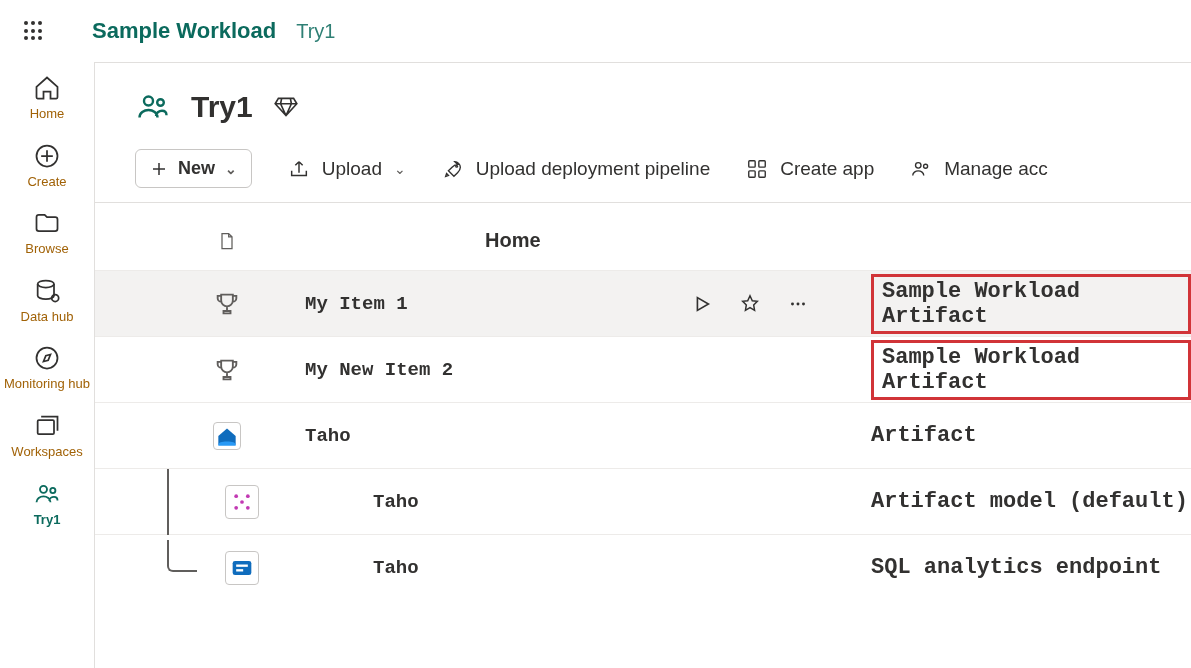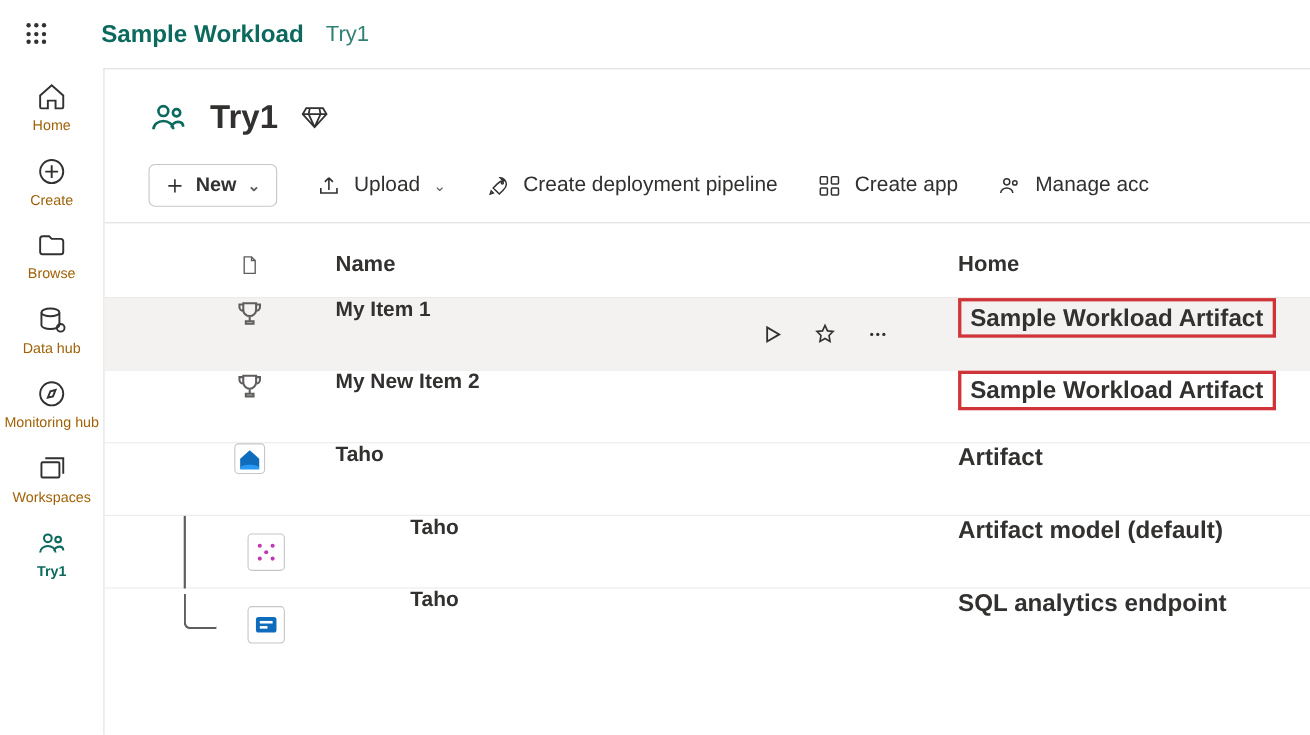--- a/index.html
+++ b/index.html
@@ -34,21 +34,21 @@
   .chev { font-size:14px; color:#605e5c; }
 
   .table-wrap { padding:0 0 0 0; }
   .table-head { display:flex; align-items:center; padding:26px 0 18px 0; border-bottom:0px; }
   .col-icon { width:210px; flex:0 0 210px; display:flex; justify-content:flex-end; padding-right:58px; }
   .col-icon-inner { width:40px; display:flex; justify-content:center; }
   .col-name { flex:1; font-size:20px; font-weight:600; }
   .col-actions { flex:0 0 180px; }
   .col-type { flex:0 0 320px; font-size:20px; font-weight:600; }
 
-  .row { display:flex; height:66px; border-top:1px solid #edebe9; }
+  .row { display:flex; align-items:center; height:66px; border-top:1px solid #edebe9;font-family:Liberation Mono, monospace; }
   .row.hovered { background:#f3f2f1; }
   .row .col-name { font-size:19px; }
   .row .col-type { font-size:22px; }
   .row .col-icon svg { width:28px; height:28px; }
   .row .actions { display:flex; gap:26px; align-items:center; }
   .row .actions svg { width:22px; height:22px; cursor:pointer; }
 
   .type-highlight { display:inline-block; border:3px solid #d13438; padding:2px 8px; }
 
   .child-indent { display:flex; align-items:center; }
@@ -158,21 +158,21 @@
         <svg viewBox="0 0 24 24">
             <path fill="none" stroke="#323130" stroke-width="1.6" d="M12 16V4m0 0-4 4m4-4 4 4M4 14v5h16v-5"></path>
           </svg>
         <span>Upload</span>
         <span class="chev">⌄</span>
       </div>
       <div class="tb-item">
         <svg viewBox="0 0 24 24">
             <path fill="none" stroke="#323130" stroke-width="1.5" d="M14 4c3 0 6 3 6 6 0 2-1 4-3 6l-4 4-3-3-3-3 4-4c2-2 4-3 6-3zm-9 13 2 2-3 1zM15 9a1 1 0 1 0 2 0 1 1 0 0 0-2 0z"></path>
           </svg>
-        <span>Create deployment pipeline</span>
+        <span>Upload deployment pipeline</span>
       </div>
       <div class="tb-item">
         <svg viewBox="0 0 24 24">
             <rect x="3" y="3" width="7" height="7" rx="1" fill="none" stroke="#323130" stroke-width="1.5"></rect>
             <rect x="14" y="3" width="7" height="7" rx="1" fill="none" stroke="#323130" stroke-width="1.5"></rect>
             <rect x="3" y="14" width="7" height="7" rx="1" fill="none" stroke="#323130" stroke-width="1.5"></rect>
             <rect x="14" y="14" width="7" height="7" rx="1" fill="none" stroke="#323130" stroke-width="1.5"></rect>
           </svg>
         <span>Create app</span>
       </div>
@@ -188,21 +188,20 @@
 
     <div class="table-wrap">
       <div class="table-head">
         <div class="col-icon">
             <div class="col-icon-inner">
               <svg viewBox="0 0 24 24" width="20" height="20">
                 <path fill="none" stroke="#605e5c" stroke-width="1.5" d="M6 3h8l4 4v14H6zM14 3v4h4"></path>
               </svg>
             </div>
           </div>
-        <div class="col-name">Name</div>
         <div class="col-actions"></div>
         <div class="col-type">Home</div>
       </div>
 
       <div class="row hovered">
         <div class="col-icon">
             <div class="col-icon-inner">
           <svg viewBox="0 0 24 24">
                 <path fill="none" stroke="#605e5c" stroke-width="1.6" d="M7 4h10v5a5 5 0 0 1-10 0zM7 5H4v2a3 3 0 0 0 3 3M17 5h3v2a3 3 0 0 1-3 3M12 14v4M9 20h6v-2H9z"></path>
               </svg>

